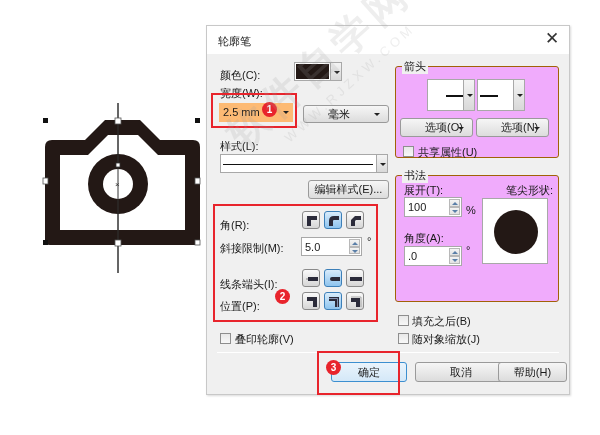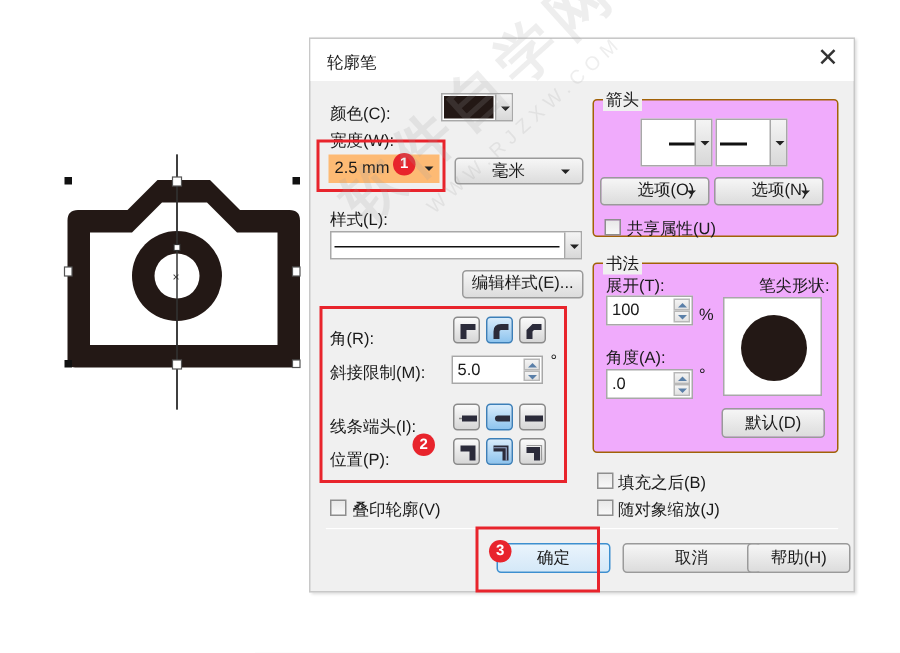--- a/index.html
+++ b/index.html
@@ -259,21 +259,20 @@
         <div class="spin-up"></div>
         <div class="spin-down"></div>
       </div>
     </div>
     <span class="lbl" style="left:70px;top:68px;">°</span>
 
     <span class="lbl" style="left:86px;top:7px;margin-left:24px;">笔尖形状:</span>
     <div class="abs" style="left:86px;top:22px;width:66px;height:66px;background:#fff;border:1px solid #a8a8a8;">
       <div class="abs" style="left:11px;top:11px;width:44px;height:44px;border-radius:50%;background:#231815;"></div>
     </div>
-    <div class="btn" style="left:85px;top:96px;width:69px;height:20px;line-height:18px;">默认(D)</div>
   </div>
 
   <div class="chk" style="left:191px;top:289px;"></div>
   <span class="lbl" style="left:205px;top:288px;">填充之后(B)</span>
   <div class="chk" style="left:191px;top:307px;"></div>
   <span class="lbl" style="left:205px;top:306px;">随对象缩放(J)</span>
 
   <div class="sep" style="top:326px;"></div>
 
   <div class="btn btn-default" style="left:124px;top:336px;width:76px;height:20px;line-height:18px;">确定</div>

